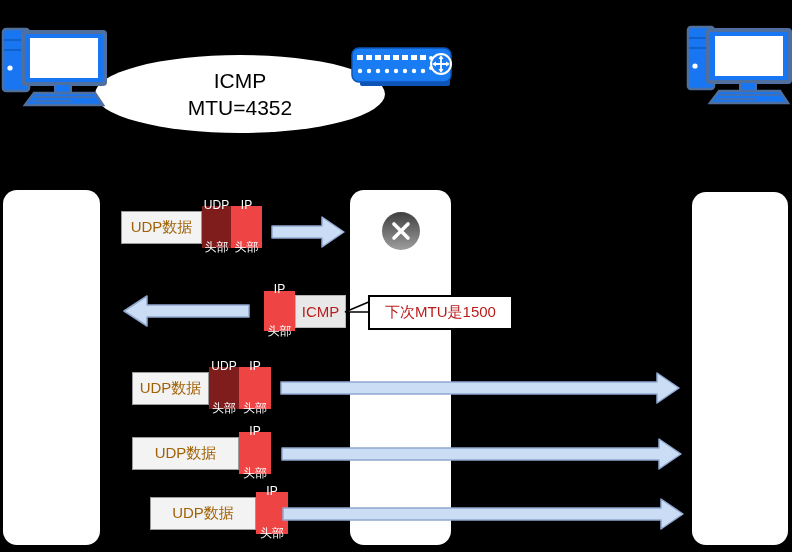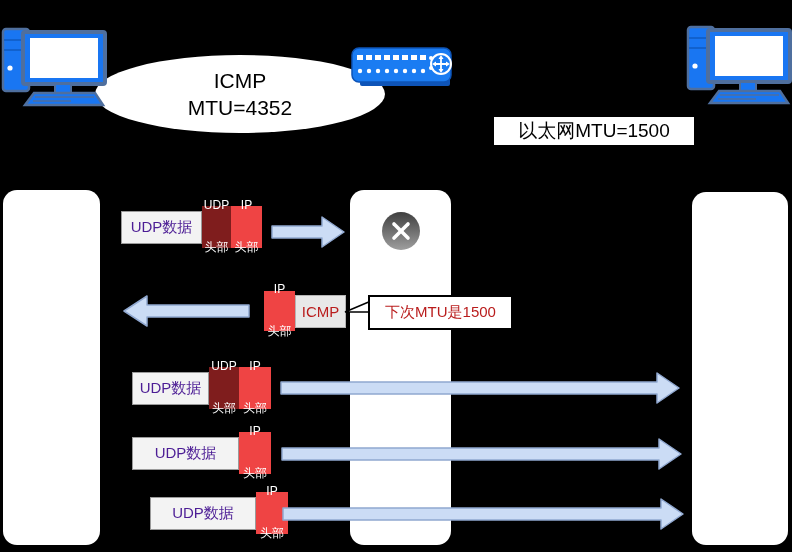--- a/index.html
+++ b/index.html
@@ -31,21 +31,21 @@
   
   .err{
     left:382px;top:212px;width:38px;height:38px;border-radius:50%;
     background:linear-gradient(#3f3f3f,#9e9e9e);
     display:flex;align-items:center;justify-content:center;
   }
 
   
   .prow{display:flex;align-items:center;height:42px;}
   .seg{box-sizing:border-box;display:flex;align-items:center;justify-content:center;text-align:center;}
-  .seg-data{height:33px;background:#f3f3f3;border:1px solid #9a9a9a;color:#4c1d95;font-size:15px;}
+  .seg-data{height:33px;background:#f3f3f3;border:1px solid #9a9a9a;color:#a16207;font-size:15px;}
   .seg-hdr{height:42px;color:#fff;font-size:12px;line-height:1.15;flex-direction:column;}
   .seg-udp{background:#7f1d1d;gap:28px;}
   .seg-ip{background:#ef4444;gap:28px;}
   .seg-icmp{height:33px;background:#e8e8e8;border:1px solid #b5b5b5;color:#b91c1c;font-size:15px;}
 
   
   .callout{
     left:368px;top:295px;width:141px;height:31px;background:#fff;border:2px solid #000;
     color:#b91c1c;font-size:15px;display:flex;align-items:center;justify-content:center;z-index:6;
   }
@@ -116,21 +116,20 @@
     <line x1="3" y1="24" x2="27" y2="24" stroke="#0f5bc0" stroke-width="1.5"></line>
     <circle cx="9" cy="42" r="2.6" fill="#fff"></circle>
     <rect x="22" y="6" width="82" height="52" rx="2" fill="#1976f2" stroke="#4f6f9e" stroke-width="4"></rect>
     <rect x="29" y="12" width="68" height="40" fill="#fff"></rect>
     <rect x="54" y="58" width="16" height="9" fill="#1976f2" stroke="#4f6f9e" stroke-width="2"></rect>
     <polygon points="33,67 94,67 102,79 24,79" fill="#1976f2" stroke="#4f6f9e" stroke-width="2.5"></polygon>
     <line x1="34" y1="71" x2="93" y2="71" stroke="#4f6f9e" stroke-width="1.5"></line>
     <line x1="32" y1="75" x2="70" y2="75" stroke="#4f6f9e" stroke-width="1.5"></line>
   </svg>
 
-  <div class="abs eth-label">以太网MTU=1500</div>
 
   <div class="abs bar bar-left"></div>
   <div class="abs bar bar-mid"></div>
   <div class="abs bar bar-right"></div>
 
   <div class="abs err">
     <svg width="38" height="38" viewBox="0 0 38 38">
       <g stroke="#fff" stroke-width="3.6" stroke-linecap="round">
         <line x1="12" y1="12" x2="26" y2="26"></line>
         <line x1="26" y1="12" x2="12" y2="26"></line>

